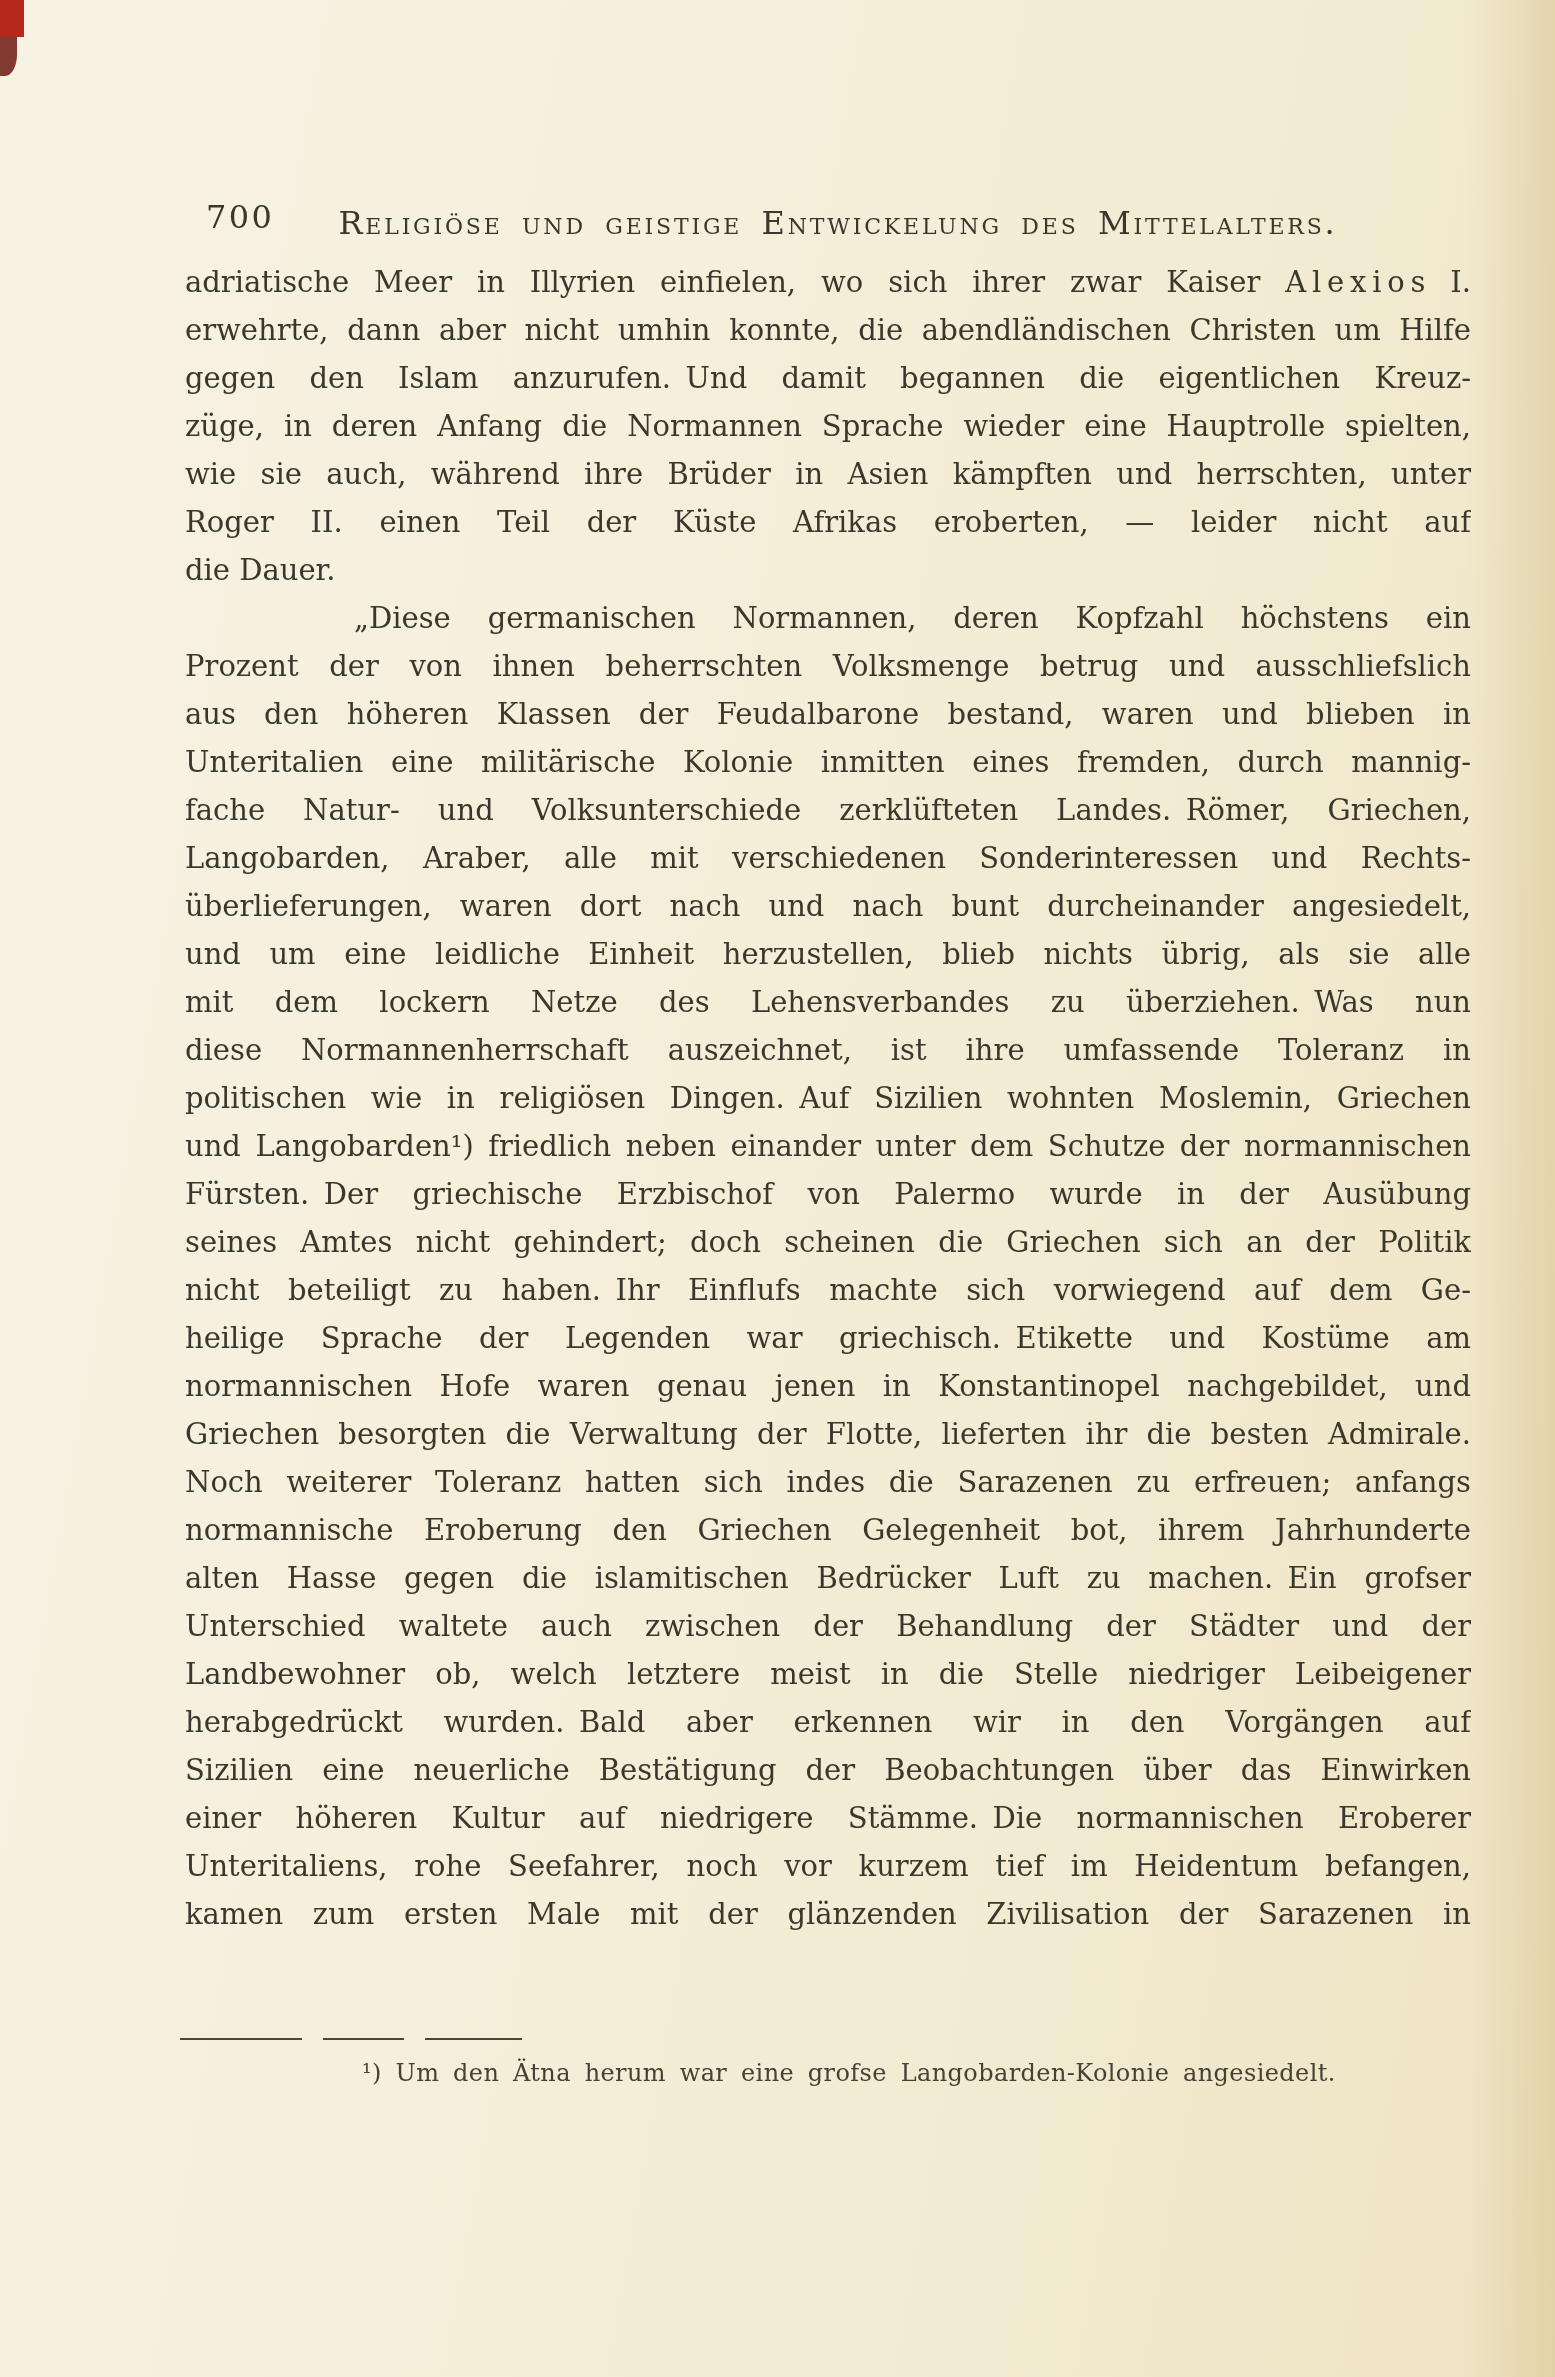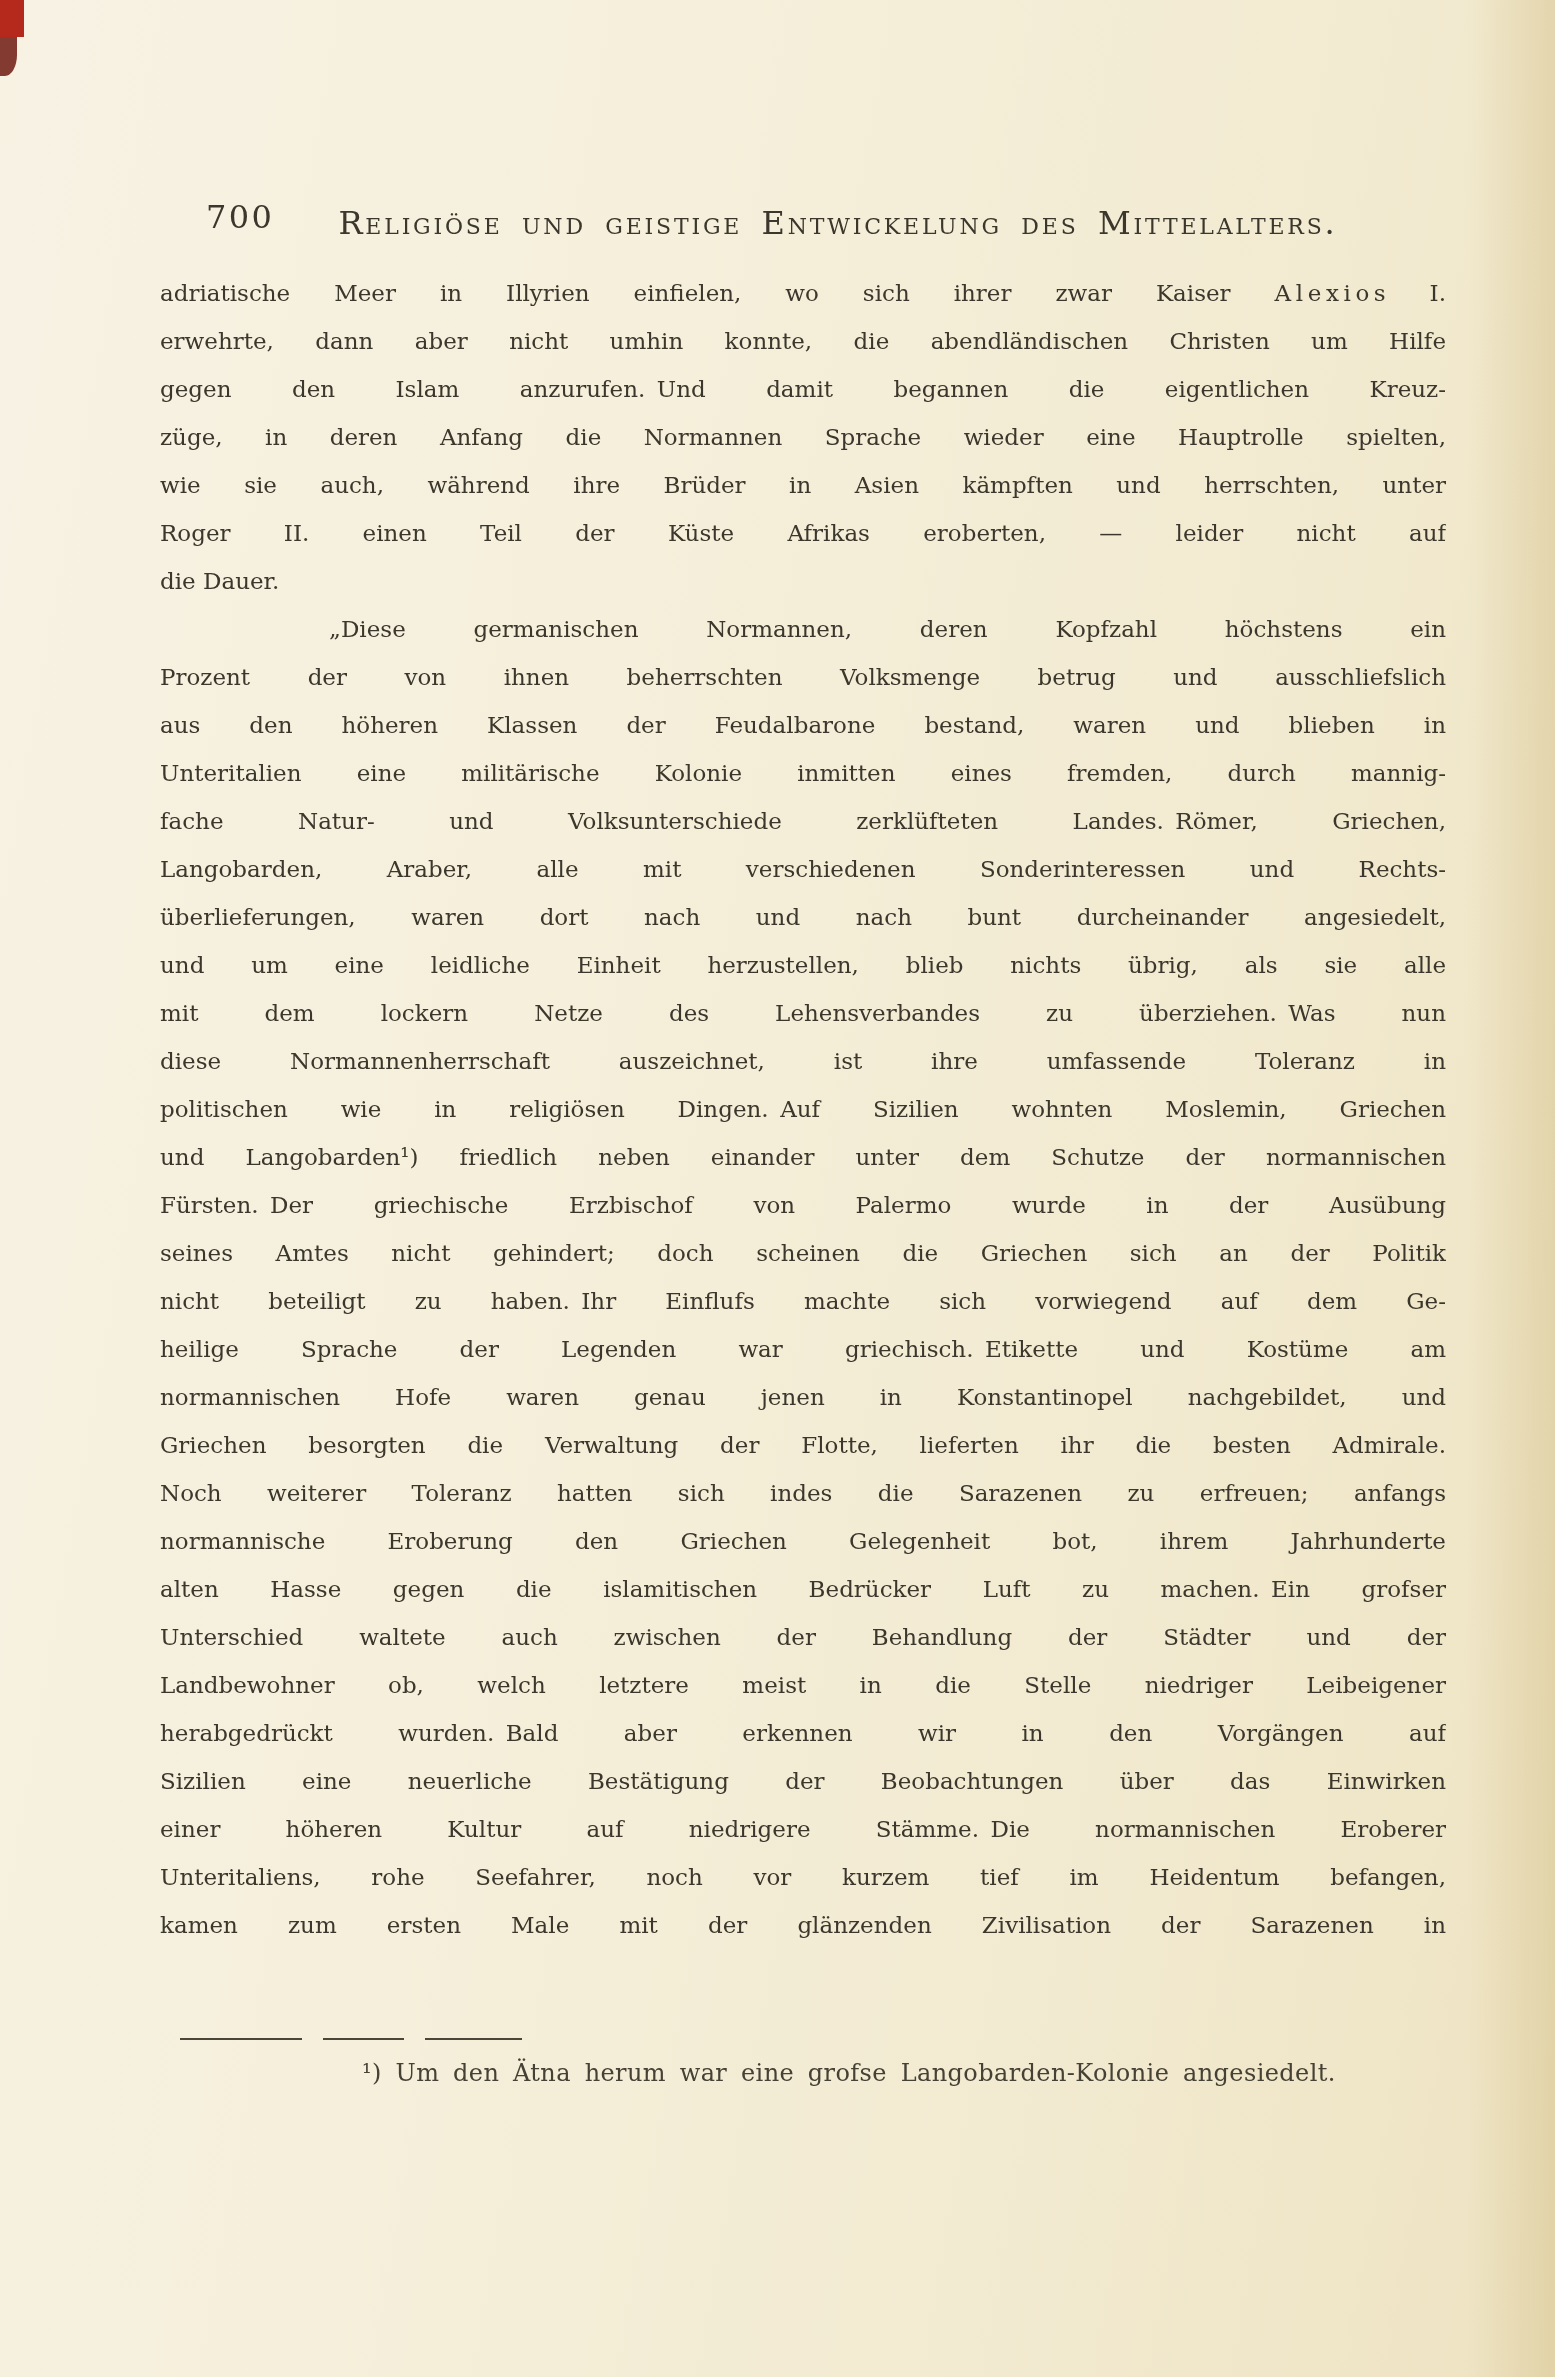--- a/index.html
+++ b/index.html
@@ -47,24 +47,23 @@
     text-align: center;
     transform: translateX(18px);
     font-variant: small-caps;
     font-size: 32px;
     letter-spacing: 2.8px;
     word-spacing: 6.5px;
     white-space: nowrap;
   }
   .text-block {
     position: absolute;
-    left: 160px; top: 258px;
+    left: 185px; top: 258px;
     width: 1286px;
-    font-size: 23px;
-    margin-top: 11px;
+    font-size: 29px;
   }
   .line {
     height: 48px;
     line-height: 48px;
     overflow: hidden;
     text-align: justify;
     text-align-last: justify;
     white-space: normal;
   }
   .line.indent { padding-left: 169px; }

